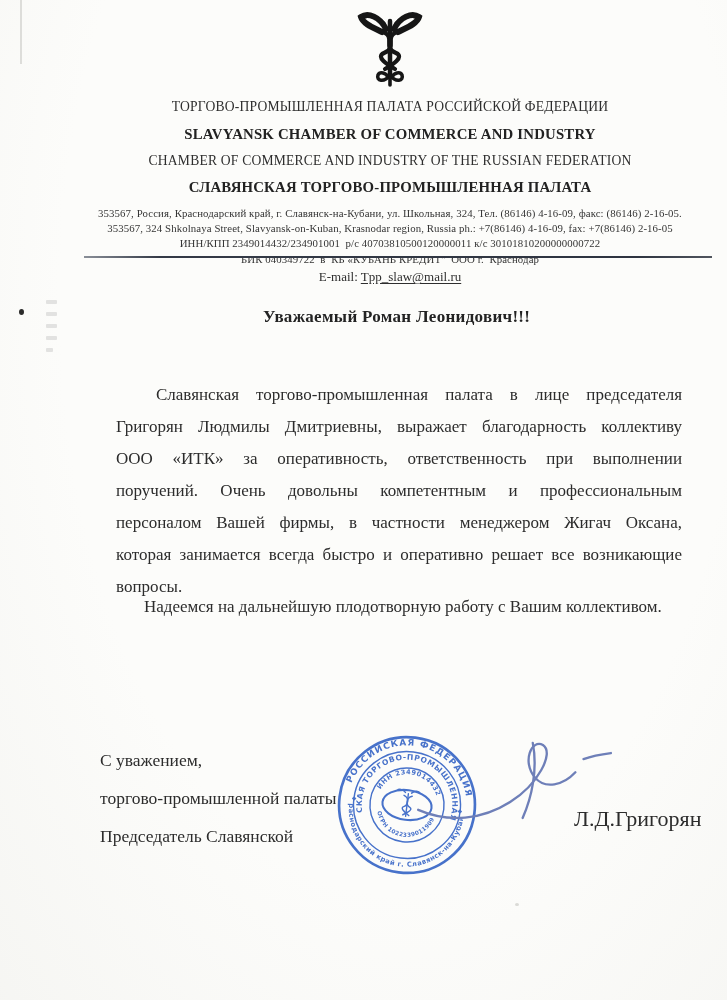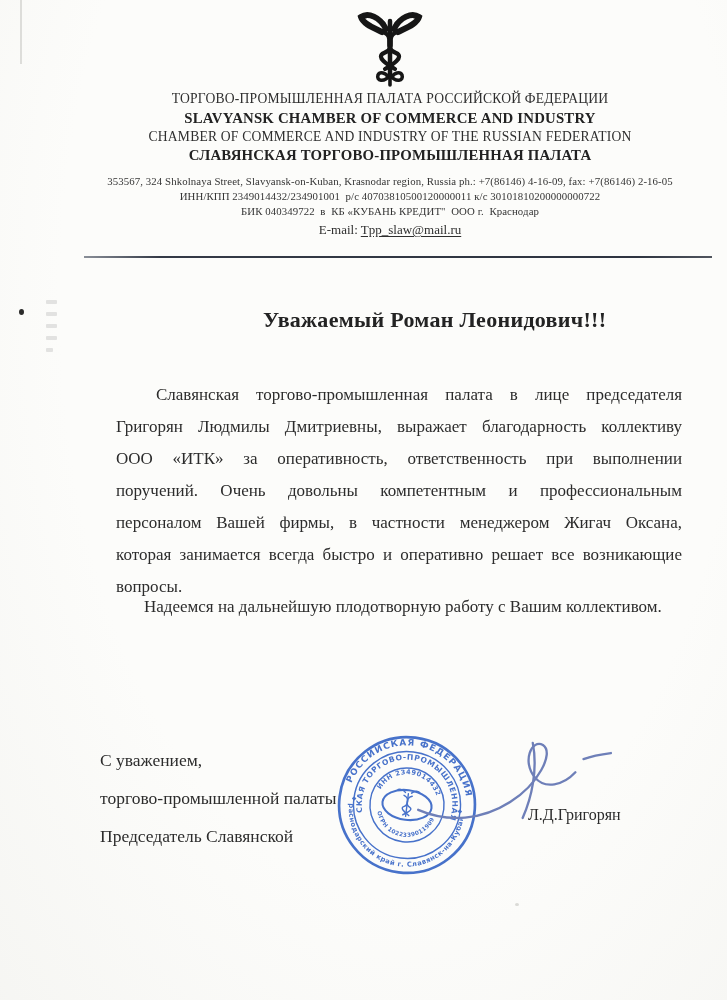--- a/index.html
+++ b/index.html
@@ -15,51 +15,51 @@
     background:
       radial-gradient(ellipse at 55% 30%, rgba(255,255,255,0) 60%, rgba(238,238,234,.45) 100%),
       #fcfcfa;
   }
   
   .logo-wrap{position:absolute;top:7px;left:350px;width:80px;height:84px;}
   .header-block{
     position:absolute;top:90px;left:53px;width:674px;
     text-align:center;
   }
-  .org-line{font-size:13.6px;line-height:18.5px;letter-spacing:.2px;color:#2e2e2e;}
+  .org-line{font-size:13.6px;line-height:18.5px;letter-spacing:.2px;color:#2e2e2e;margin-top:8px;}
   .org-line.bold{font-weight:bold;font-size:14.8px;line-height:19px;color:#222;}
   .addr-block{margin-top:9px;}
   .addr-line{font-size:10.8px;line-height:15.2px;color:#343434;letter-spacing:.1px;white-space:pre;}
   .email-line{font-size:13px;margin-top:2px;color:#2e2e2e;}
   .email-line .email-val{text-decoration:underline;text-underline-offset:2px;}
   .head-rule{
     position:absolute;top:256px;left:84px;width:628px;height:2px;
     background:linear-gradient(90deg,#8a8f98 0%,#343a46 12%,#2e3440 88%,#50555e 100%);
   }
   
   .salutation{
     position:absolute;top:307px;left:263px;
-    font-size:22px;font-weight:bold;letter-spacing:.3px;color:#232323;
+    font-size:17px;font-weight:bold;letter-spacing:.3px;color:#232323;
   }
   .body-par1{
     position:absolute;top:379px;left:116px;width:566px;
     font-size:17px;line-height:32px;text-align:justify;
     text-indent:40px;word-spacing:2.5px;color:#2c2c2c;
   }
   .body-par2{
     position:absolute;top:591px;left:104px;width:566px;
     font-size:17px;line-height:32px;text-indent:40px;color:#2c2c2c;
   }
   .closing{
     position:absolute;top:741px;left:100px;
     font-size:17.5px;line-height:38px;color:#2c2c2c;
   }
   .signer-name{
-    position:absolute;top:806px;left:528px;
-    font-size:16px;color:#2c2c2c;
+    position:absolute;top:806px;left:574px;
+    font-size:22px;color:#2c2c2c;
   }
   
   .stamp-wrap{
     position:absolute;top:733px;left:335px;width:144px;height:144px;
     transform:rotate(7deg);opacity:.88;
   }
   .stamp-wrap circle,.stamp-wrap ellipse{fill:none;stroke:var(--stamp-blue);}
   .stamp-wrap text{fill:var(--stamp-blue);font-family:"DejaVu Sans",sans-serif;font-weight:bold;}
   .stamp-wrap .cadu{stroke:var(--stamp-blue);fill:none;}
   .sig-wrap{position:absolute;top:728px;left:403px;width:218px;height:118px;}
@@ -95,20 +95,21 @@
       </g>
     </svg>
   </div>
 
   <div class="header-block">
     <div class="org-line">ТОРГОВО-ПРОМЫШЛЕННАЯ ПАЛАТА РОССИЙСКОЙ ФЕДЕРАЦИИ</div>
     <div class="org-line bold">SLAVYANSK CHAMBER OF COMMERCE AND INDUSTRY</div>
     <div class="org-line">CHAMBER OF COMMERCE AND INDUSTRY OF THE RUSSIAN FEDERATION</div>
     <div class="org-line bold">СЛАВЯНСКАЯ ТОРГОВО-ПРОМЫШЛЕННАЯ ПАЛАТА</div>
     <div class="addr-block">
+      <div class="addr-line">353567, Россия, Краснодарский край, г. Славянск-на-Кубани, ул. Школьная, 324, Тел. (86146) 4-16-09, факс: (86146) 2-16-05.</div>
       <div class="addr-line">353567, 324 Shkolnaya Street, Slavyansk-on-Kuban, Krasnodar region, Russia ph.: +7(86146) 4-16-09, fax: +7(86146) 2-16-05</div>
       <div class="addr-line">ИНН/КПП 2349014432/234901001  р/с 40703810500120000011 к/с 30101810200000000722</div>
       <div class="addr-line">БИК 040349722  в  КБ «КУБАНЬ КРЕДИТ"  ООО г.  Краснодар</div>
       <div class="email-line"><span>E-mail: </span><span class="email-val">Tpp_slaw@mail.ru</span></div>
     </div>
   </div>
 
   <div class="head-rule"></div>
 
   <div class="salutation">Уважаемый Роман Леонидович!!!</div>

